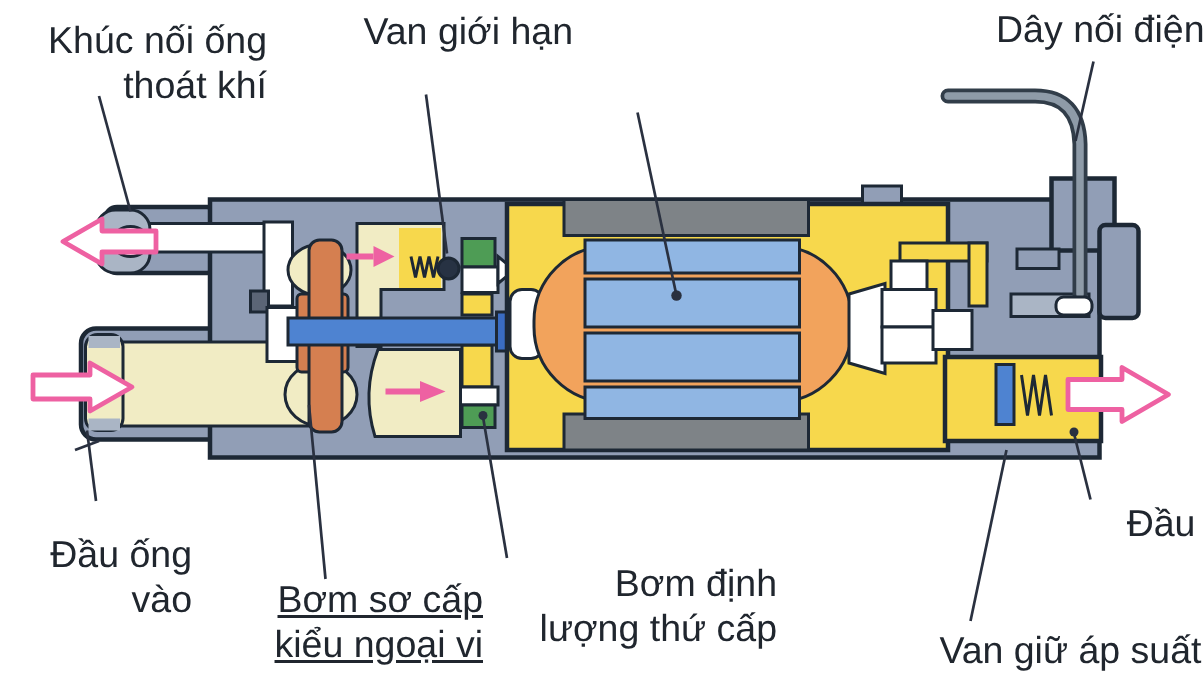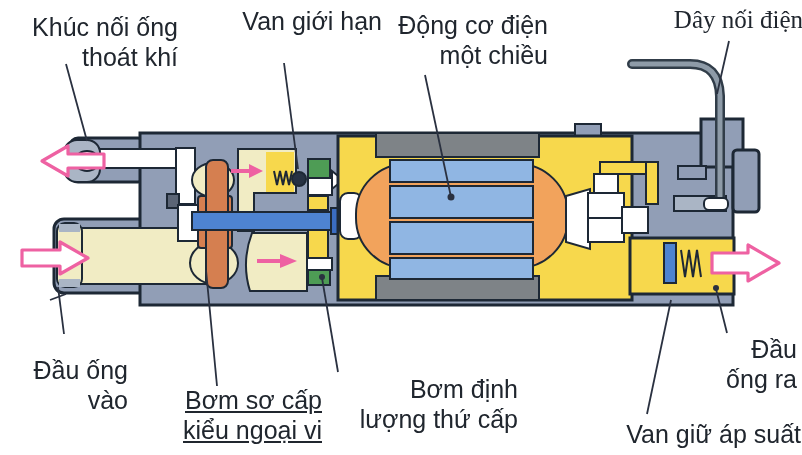--- a/index.html
+++ b/index.html
@@ -164,40 +164,35 @@
     </g>
   </svg>
 
   <div class="label" style="left:0px;   top:12px;  width:178px;">
     <span class="ln">Khúc nối ống</span>
     <span class="ln">thoát khí</span>
   </div>
   <div class="label" style="left:192px; top:6px;   width:190px;">
     <span class="ln">Van giới hạn</span>
   </div>
-  <div class="label" style="left:358px; top:10px;  width:190px;">
-    <span class="ln">Động cơ điện</span>
-    <span class="ln">một chiều</span>
-  </div>
-  <div class="label" style="left:613px; top:5px;   width:190px;font-family:Liberation Serif, serif;">
+  <div class="label" style="left:613px; top:5px;   width:190px;">
     <span class="ln">Dây nối điện</span>
   </div>
   <div class="label" style="left:8px;   top:355px; width:120px;">
     <span class="ln">Đầu ống</span>
     <span class="ln">vào</span>
   </div>
   <div class="label" style="left:132px; top:385px; width:190px;text-decoration:underline;">
     <span class="ln">Bơm sơ cấp</span>
     <span class="ln">kiểu ngoại vi</span>
   </div>
   <div class="label" style="left:318px; top:374px; width:200px;">
     <span class="ln">Bơm định</span>
     <span class="ln">lượng thứ cấp</span>
   </div>
   <div class="label" style="left:541px; top:419px; width:260px;">
     <span class="ln">Van giữ áp suất</span>
   </div>
   <div class="label" style="left:677px; top:334px; width:120px;">
     <span class="ln">Đầu</span>
-    <span class="ln">ống ra</span>
   </div>
 
 </div>
 
 </body></html>

